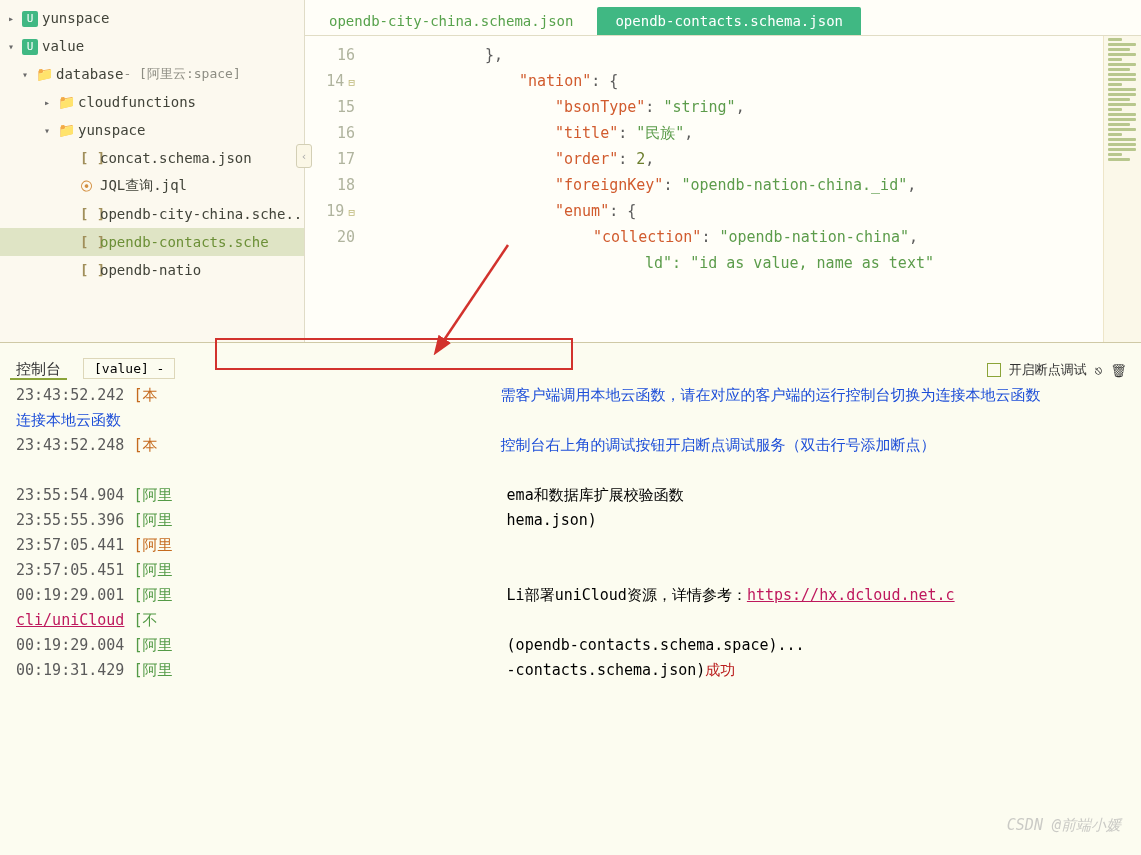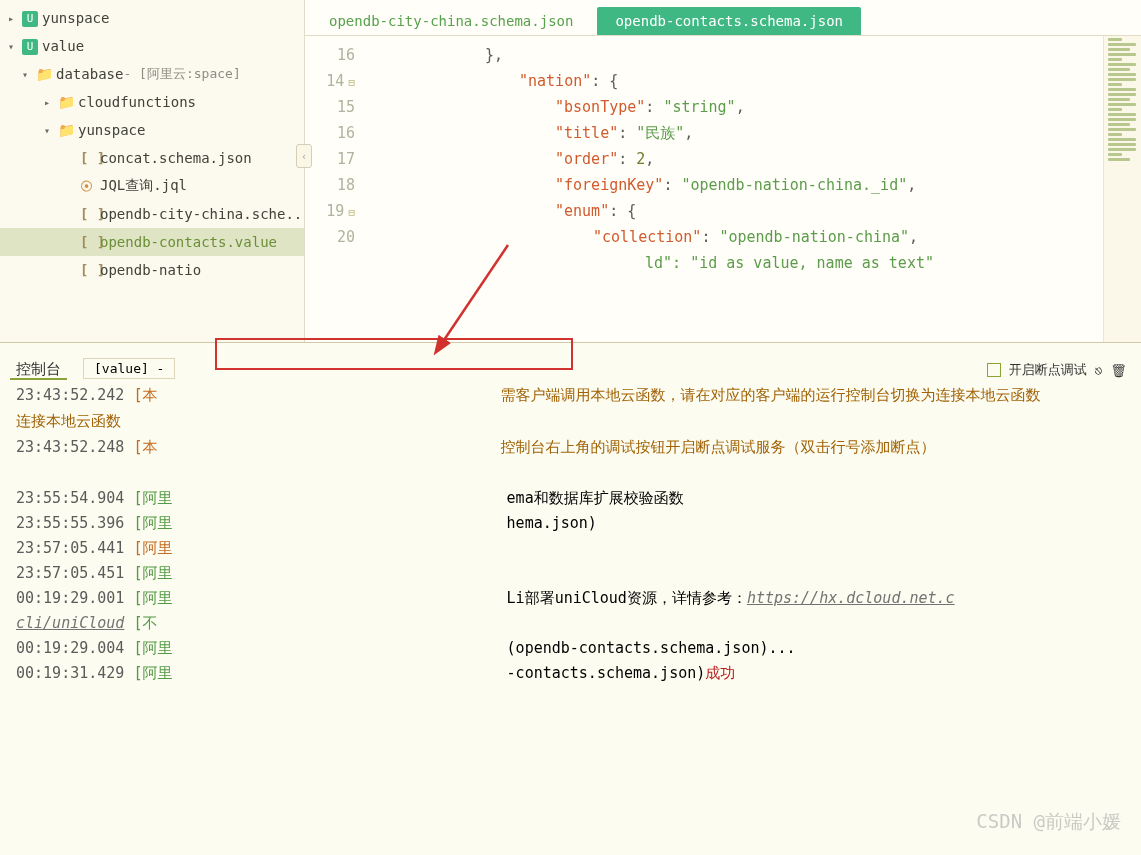--- a/index.html
+++ b/index.html
@@ -49,26 +49,26 @@
 .console-tabs .ctab { padding:0 16px; color:#3c3c3c; }
 .console-tabs .ctab.active { color:#333; position:relative; }
 .console-tabs .ctab.active::after { content:""; position:absolute; bottom:-1px; left:10px; right:10px; height:2px; background:#8ba439; }
 .console-tabs .sel { border:1px solid #ddd7b9; padding:2px 10px; font-size:13px; margin-left:6px; }
 .console-right { margin-left:auto; display:flex; align-items:center; gap:8px; padding-right:14px; font-size:13px; color:#333;padding-left:44px; }
 .cbox { width:14px; height:14px; border:1px solid #8ba439; display:inline-block; }
 .console-body { padding:4px 10px 10px 16px; font:15px Consolas,monospace; line-height:25px; white-space:pre; overflow:hidden; }
 .ts { color:#5b5b5b; }
 .tag-orange { color:#c56a1e; }
 .tag-green { color:#539a46; }
-.orange { color:#a16207;font-family:Liberation Mono, monospace; }
+.orange { color:#1d4ed8; }
 .green { color:#b91c1c; }
-.lnk { text-decoration:underline; color:#737373;font-style:italic; }
+.lnk { text-decoration:underline; color:#be185d; }
 .highlight-box { position:absolute; border:2px solid #d2322d; pointer-events:none; z-index:60; }
 .arrow { position:absolute; z-index:70; pointer-events:none; }
-.watermark { position:absolute; right:20px; bottom:20px; color:#aaa; font-size:19px; opacity:.6; z-index:5; }
+.watermark { position:absolute; right:20px; bottom:20px; color:#aaa; font-size:15px; opacity:.6; z-index:5;font-style:italic; }
 </style>
 </head>
 <body>
 
 <div class="root">
 
   <div class="sidebar">
     <div class="tree">
       <div class="tree-row">
           <span class="caret">▸</span>
@@ -103,21 +103,21 @@
       <div class="tree-row ind4">
           <span class="ic ic-jql">⦿</span>
           <span>JQL查询.jql</span>
         </div>
       <div class="tree-row ind4">
           <span class="ic ic-brackets">[ ]</span>
           <span>opendb-city-china.sche...</span>
         </div>
       <div class="tree-row ind4 active">
           <span class="ic ic-brackets">[ ]</span>
-          <span>opendb-contacts.value</span>
+          <span>opendb-contacts.sche</span>
         </div>
       <div class="tree-row ind4">
           <span class="ic ic-brackets">[ ]</span>
           <span>opendb-natio</span>
         </div>
     </div>
     <div class="closed">
         <span class="caret">▸</span>
         <span>已关闭项目</span>
       </div>
@@ -201,21 +201,21 @@
   <div class="console-body"><span class="ts">23:43:52.242</span> <span class="tag-orange">[本</span>                                      <span class="orange">需客户端调用本地云函数，请在对应的客户端的运行控制台切换为连接本地云函数</span>
 <span class="orange">连接本地云函数</span>
 <span class="ts">23:43:52.248</span> <span class="tag-orange">[本</span>                                      <span class="orange">控制台右上角的调试按钮开启断点调试服务（双击行号添加断点）</span>
 
 <span class="ts">23:55:54.904</span> <span class="tag-green">[阿里</span>                                     <span>ema和数据库扩展校验函数</span>
 <span class="ts">23:55:55.396</span> <span class="tag-green">[阿里</span>                                     <span>hema.json)</span>
 <span class="ts">23:57:05.441</span> <span class="tag-orange">[阿里</span>
 <span class="ts">23:57:05.451</span> <span class="tag-green">[阿里</span>
 <span class="ts">00:19:29.001</span> <span class="tag-green">[阿里</span>                                     <span>Li部署uniCloud资源，详情参考：</span><span class="lnk">https://hx.dcloud.net.c</span>
 <span class="lnk">cli/uniCloud</span> <span class="tag-green">[不</span>
-<span class="ts">00:19:29.004</span> <span class="tag-green">[阿里</span>                                     <span>(opendb-contacts.schema.json)...</span>
+<span class="ts">00:19:29.004</span> <span class="tag-green">[阿里</span>                                     <span>(opendb-contacts.schema.space)...</span>
 <span class="ts">00:19:31.429</span> <span class="tag-green">[阿里</span>                                     <span>-contacts.schema.json)</span><span class="green">成功</span></div>
 </div>
 
 <div class="highlight-box" style="left:215px; top:338px; width:358px; height:32px"></div>
 <svg class="arrow" style="left:430px; top:235px; width:90px; height:120px">
   <defs>
       <marker id="ah" markerWidth="10" markerHeight="10" refX="2" refY="3" orient="auto">
         <path d="M0,0 L0,6 L8,3 z" fill="#d2322d"></path>
       </marker>
     </defs>

